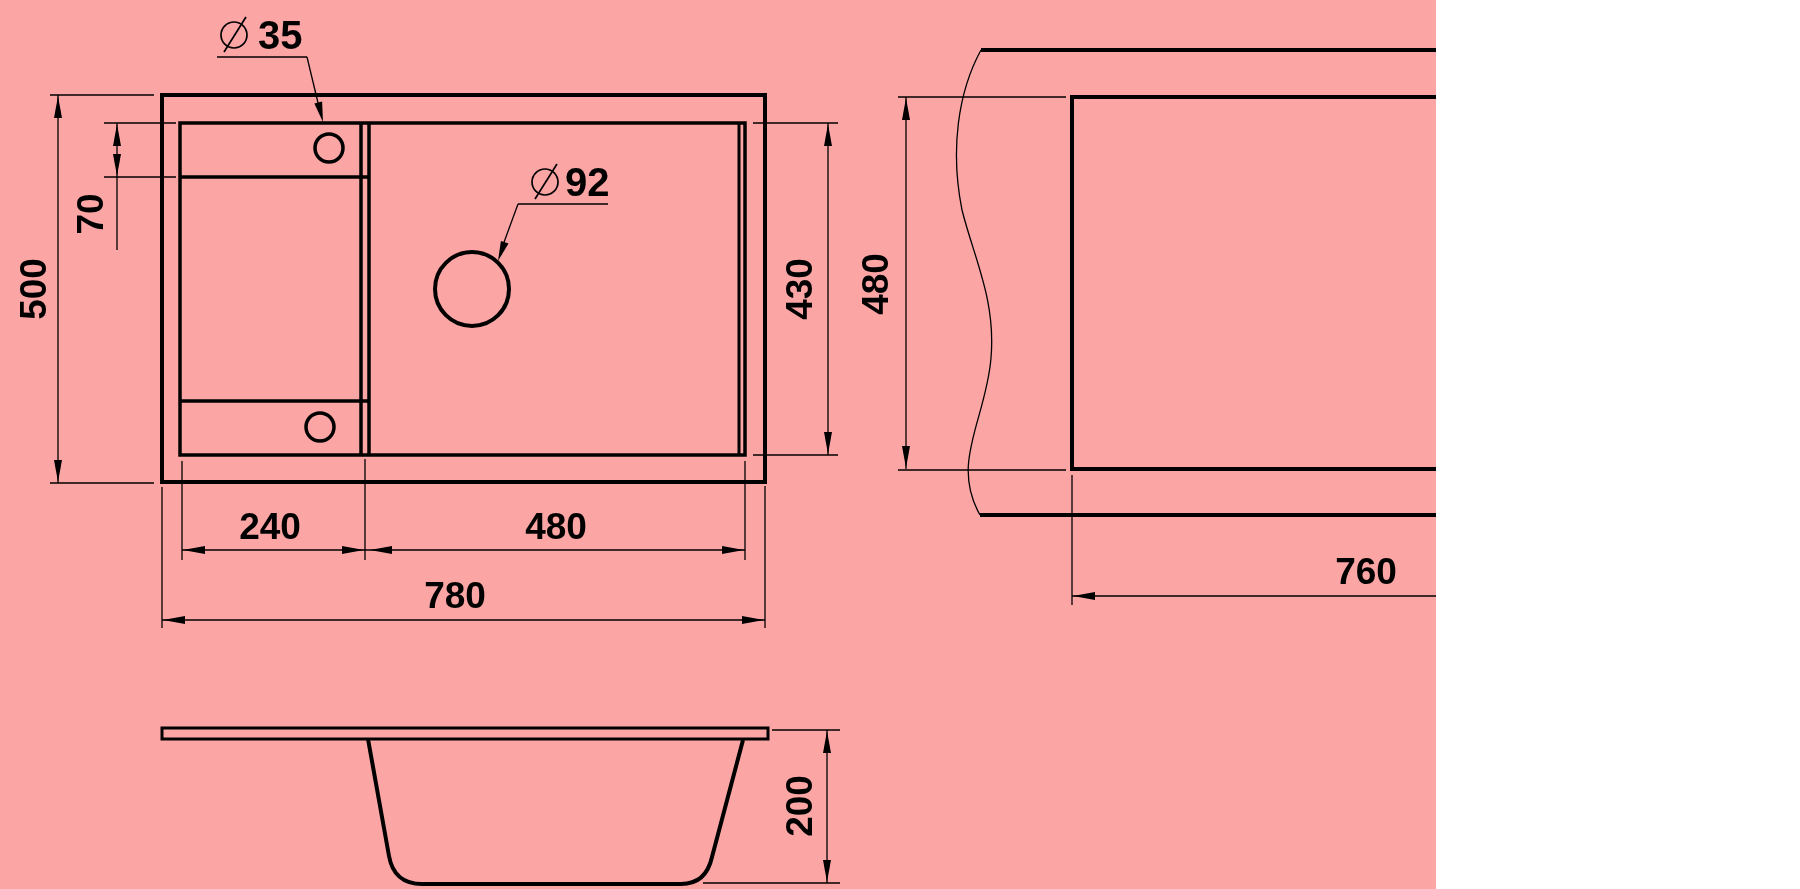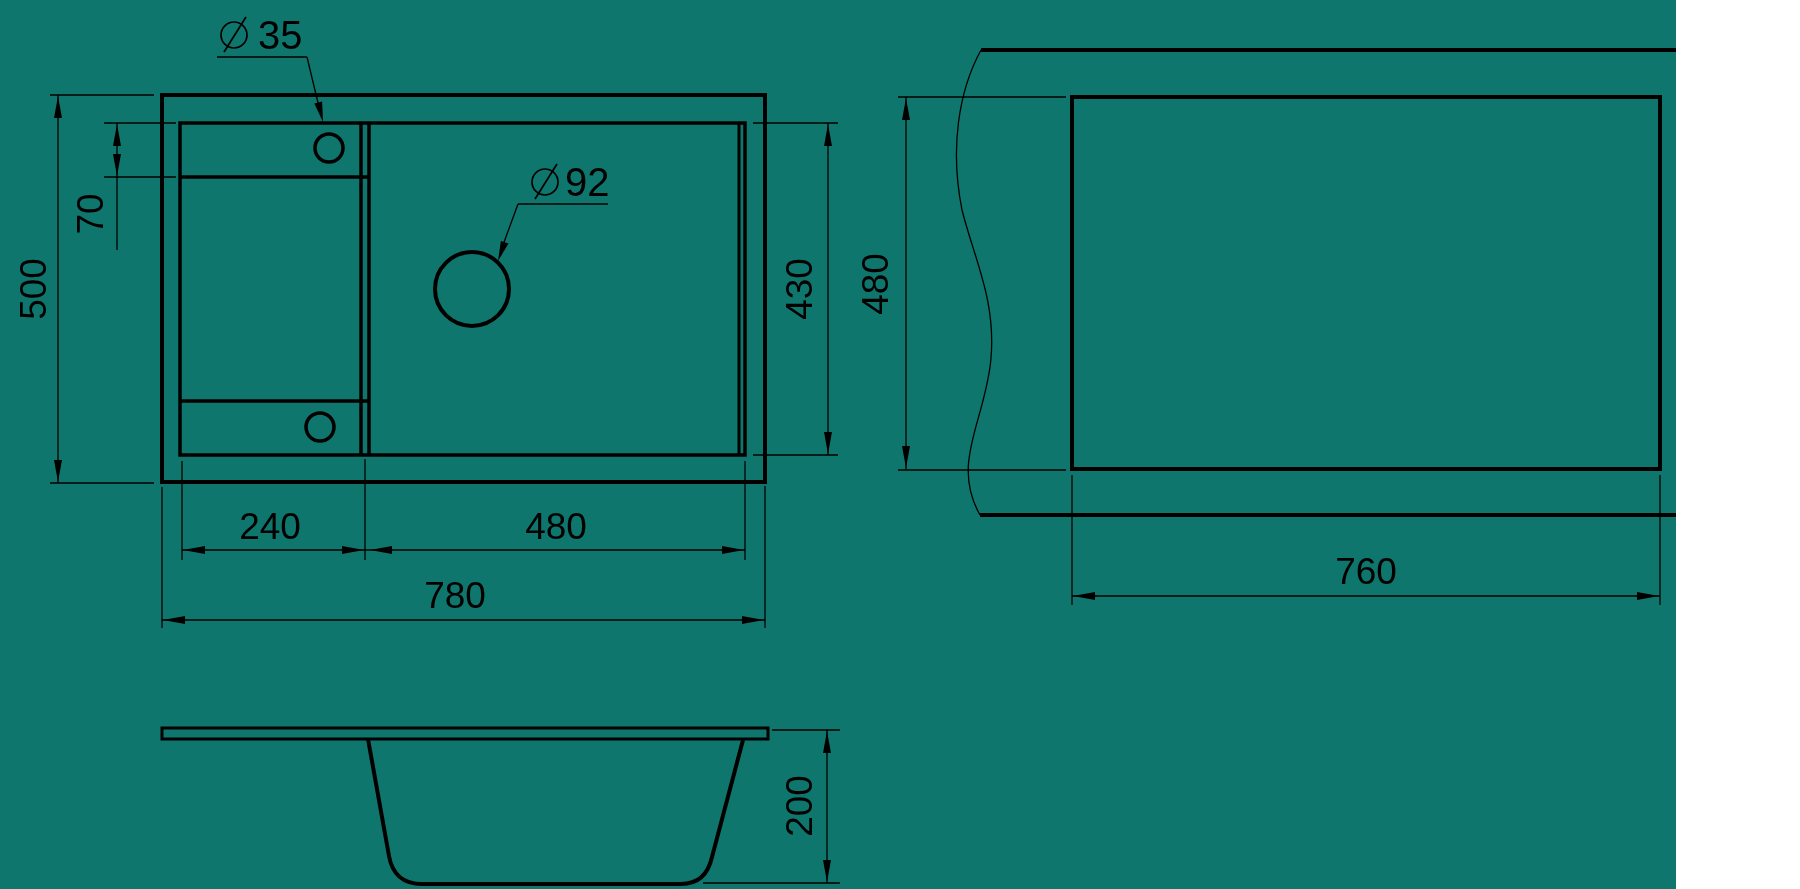--- a/index.html
+++ b/index.html
@@ -1,16 +1,16 @@
 <!DOCTYPE html>
 <html><head>
 <meta charset="utf-8">
 <style>
   html,body{margin:0;padding:0;background:#ffffff;}
-  #stage{position:relative;width:1676px;height:889px;background:#0f766e;overflow:hidden;}
+  #stage{position:relative;width:1436px;height:889px;background:#fca5a5;overflow:hidden;font-weight:bold;}
   svg{display:block;}
   .thick{stroke:#000;stroke-width:4;fill:none;}
   .med{stroke:#000;stroke-width:3.5;fill:none;}
   .med2{stroke:#000;stroke-width:3;fill:none;}
   .thin{stroke:#000;stroke-width:1.3;fill:none;}
   .sym{stroke:#000;stroke-width:1.7;fill:none;}
   .arrow{fill:#000;stroke:none;}
   .dim-text{font-family:"Liberation Sans","DejaVu Sans",sans-serif;font-size:37px;fill:#000;}
   .hole-text{font-family:"Liberation Sans","DejaVu Sans",sans-serif;font-size:40px;fill:#000;}
 </style>

